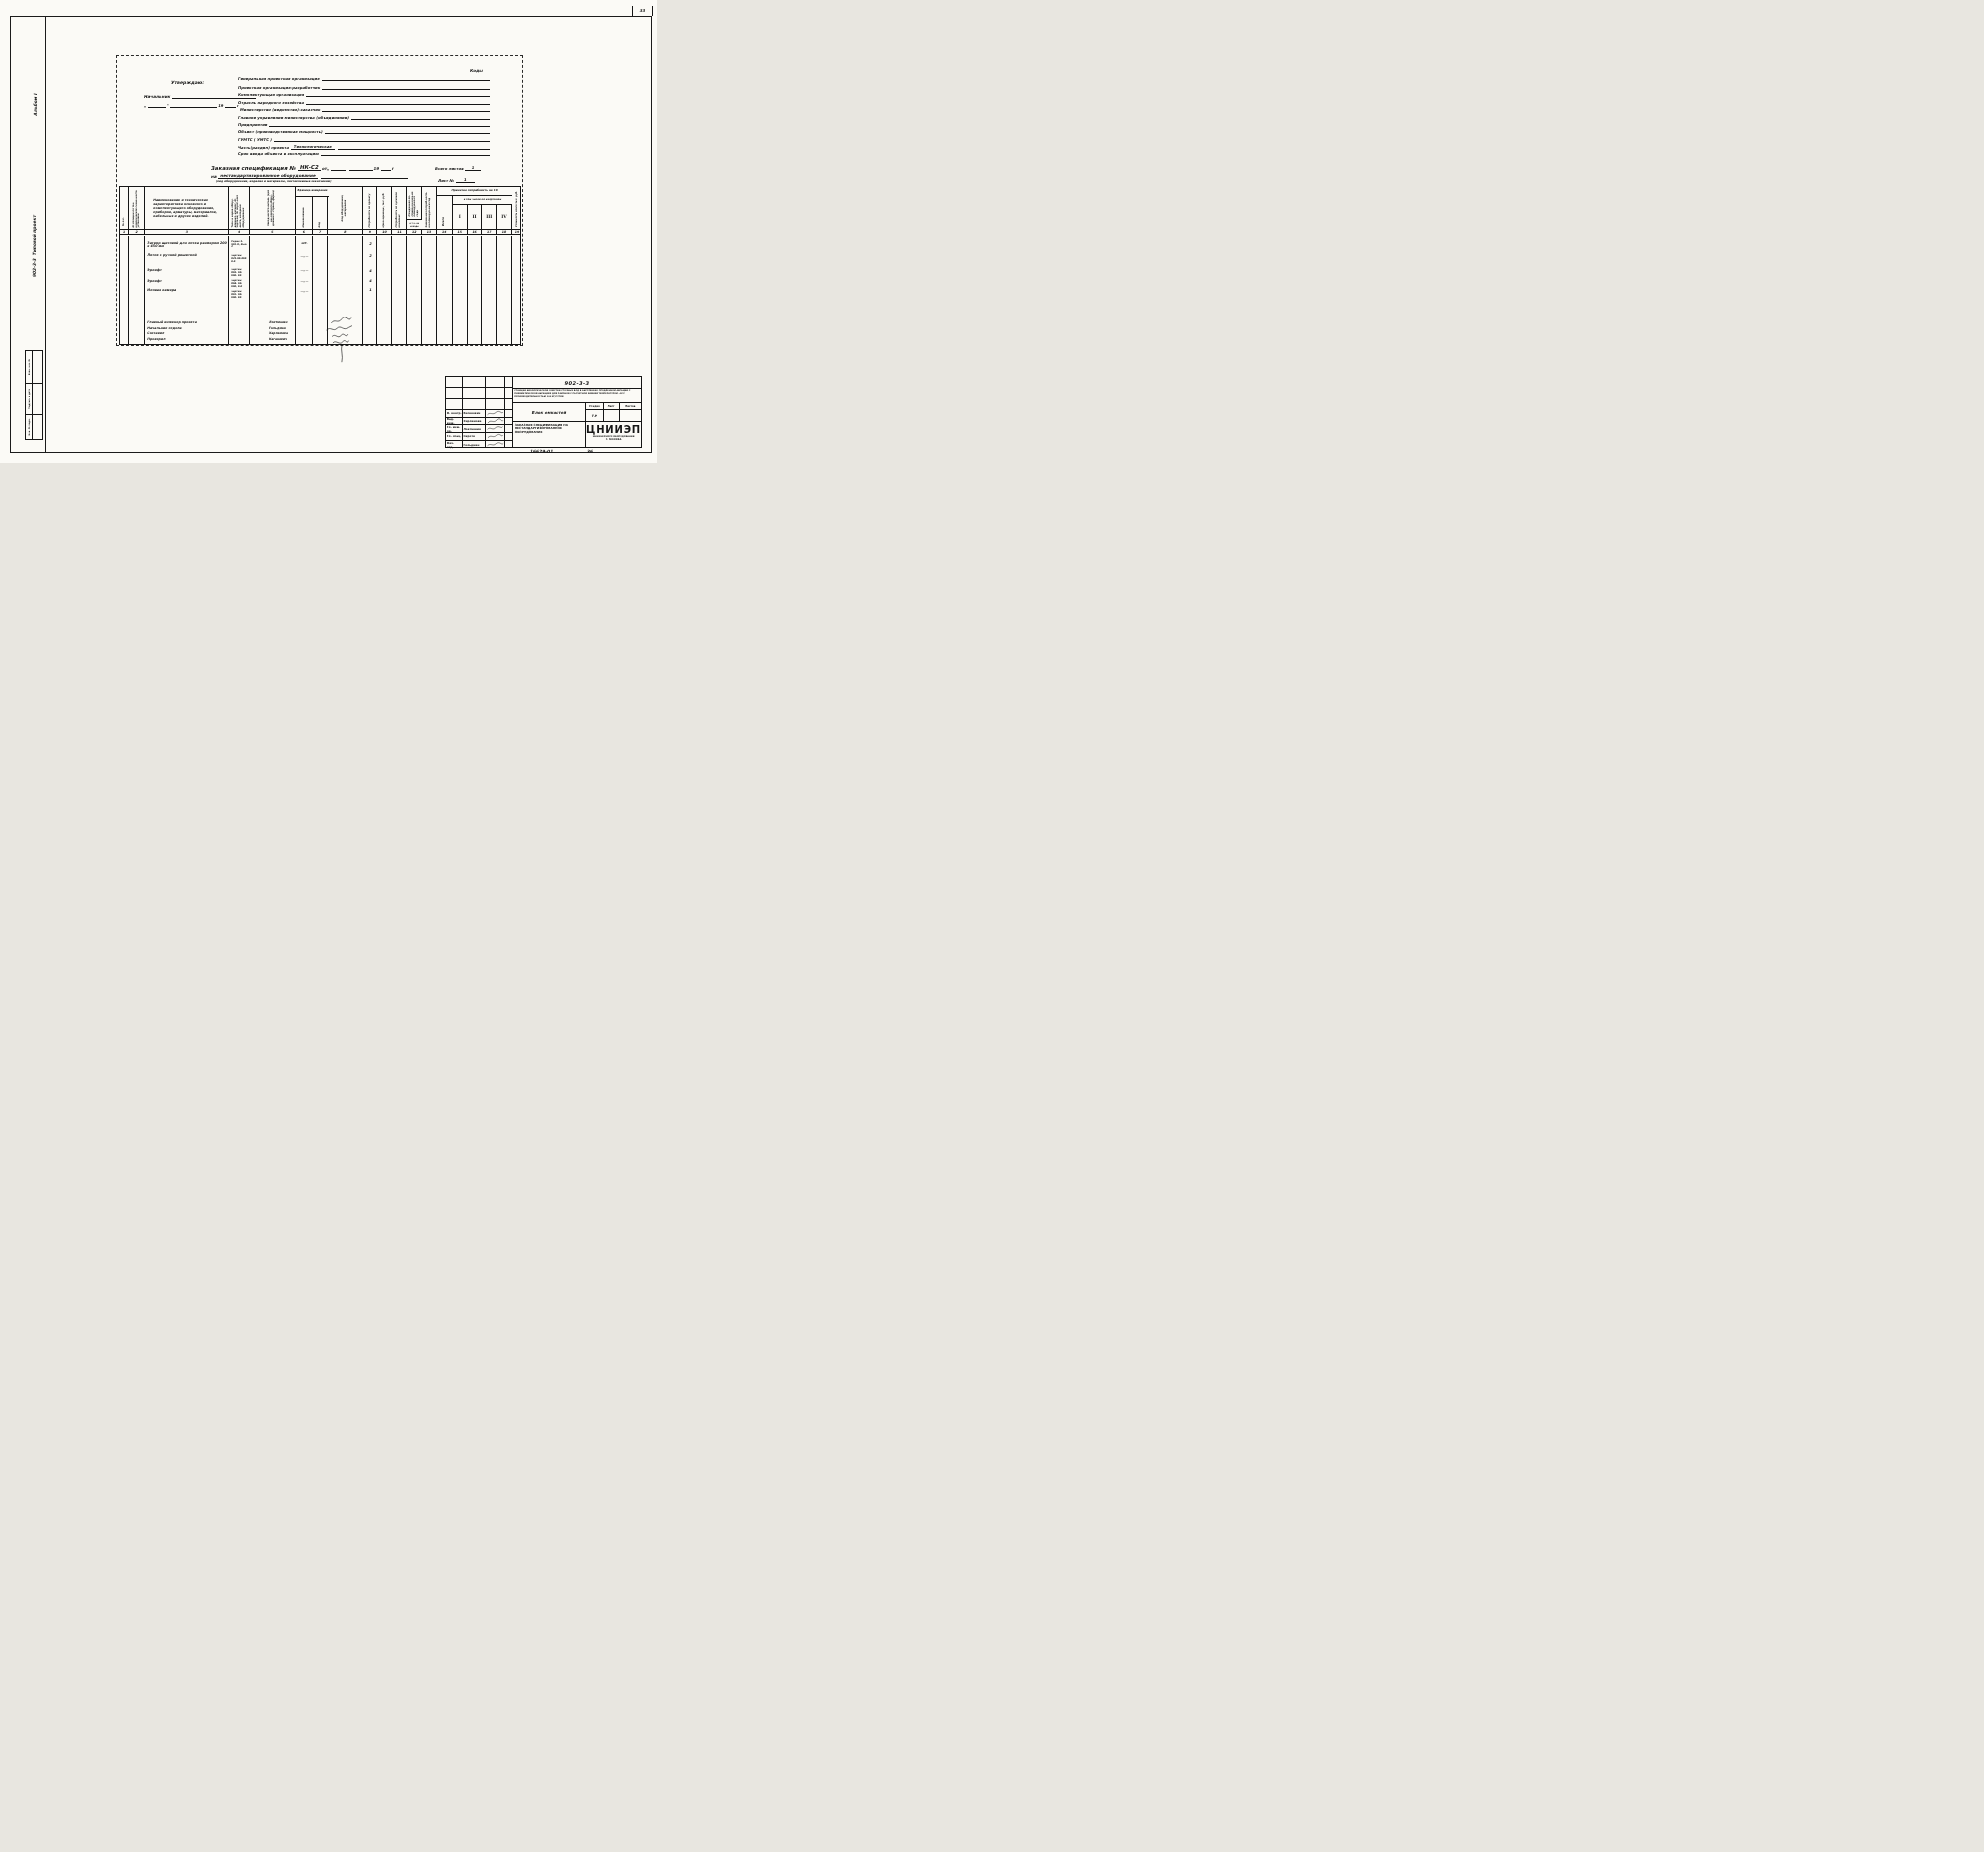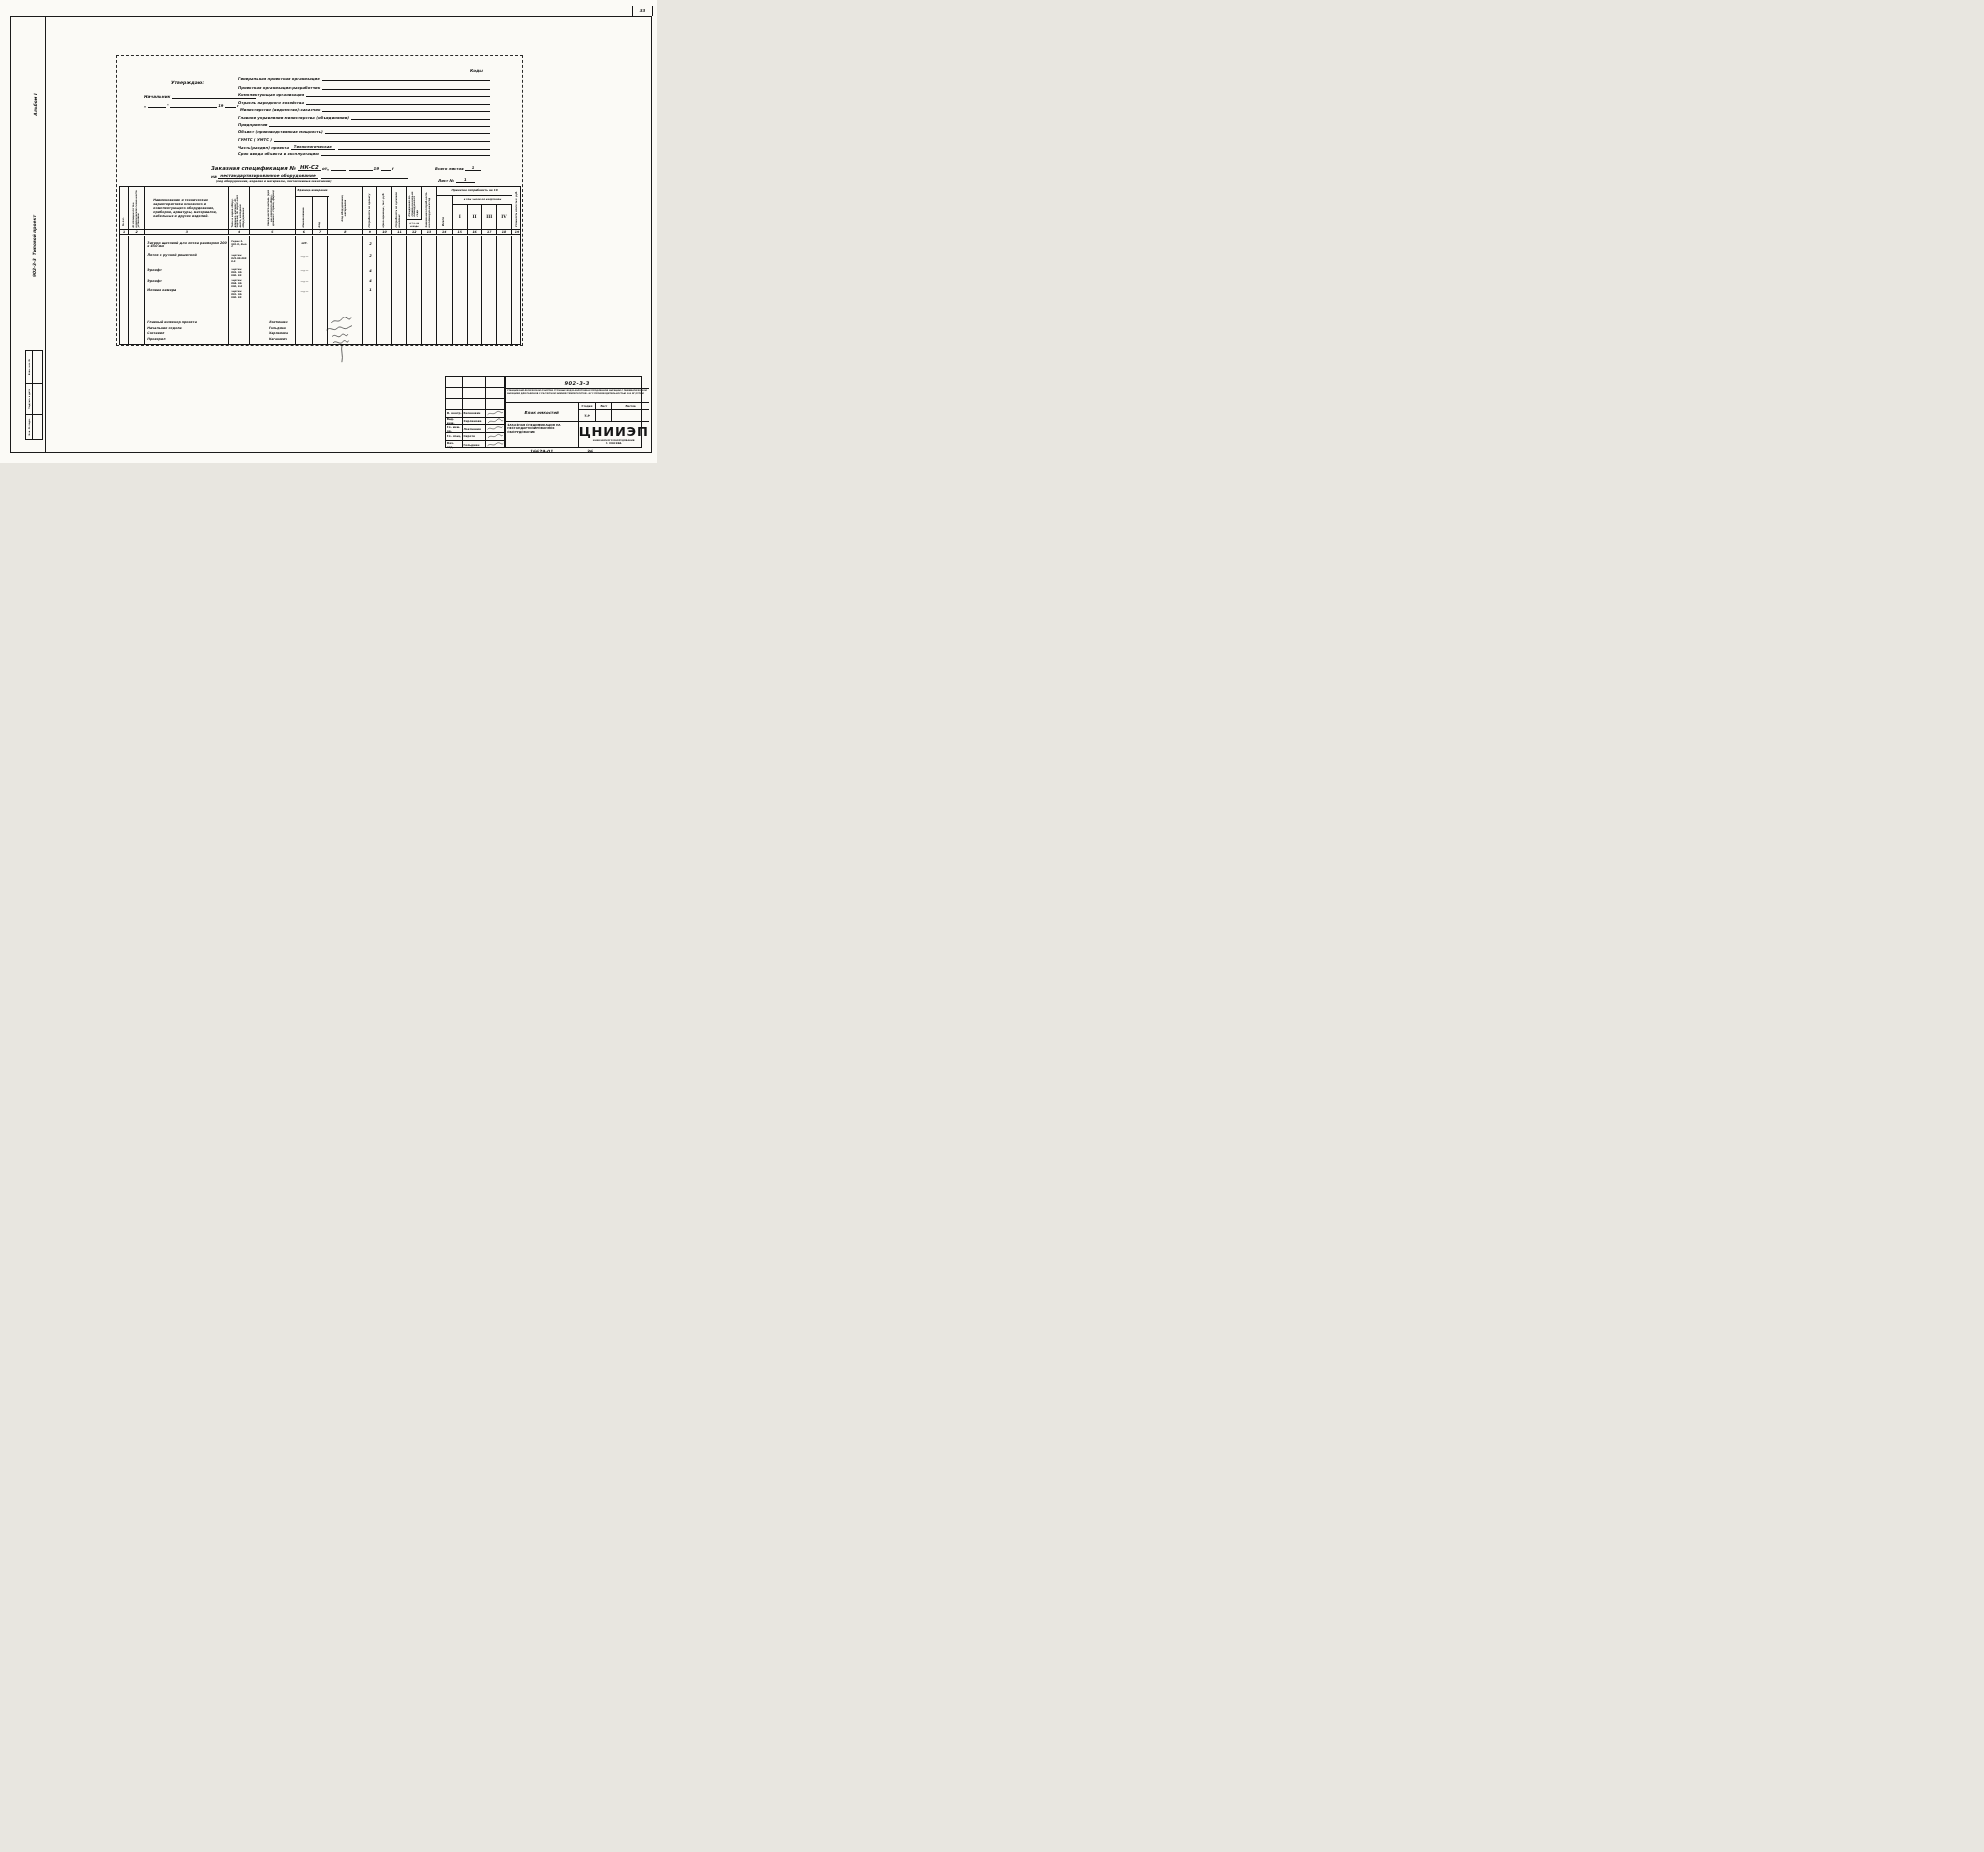--- a/index.html
+++ b/index.html
@@ -51,21 +51,21 @@
   .sllh{display:flex;height:6.4px;border-bottom:0.5px solid #161616;font-size:2.6px;font-weight:700;}
   .sllh div,.sllv div{display:flex;align-items:center;justify-content:center;box-sizing:border-box;}
   .sllv{display:flex;flex:1;font-size:3px;font-weight:700;font-style:italic;}
   .sc1{width:17.5px;border-right:0.5px solid #161616;}
   .sc2{width:16px;border-right:0.5px solid #161616;}
   .sc3{flex:1;}
   .band4{flex:1;display:flex;}
   .band4 .doc{width:73px;border-right:0.7px solid #161616;box-sizing:border-box;font-size:2.9px;font-weight:700;
               padding:1.6px 1.6px;text-transform:uppercase;line-height:1.3;}
   .band4 .org{flex:1;text-align:center;padding-top:1.6px;}
-  .org .big{font-size:13px;font-weight:700;letter-spacing:0.8px;}
+  .org .big{font-size:10px;font-weight:700;letter-spacing:0.8px;}
   .org .sub{font-size:2.2px;font-weight:700;text-transform:uppercase;}
   .org .city{font-size:2.5px;font-weight:700;text-transform:uppercase;}
   .stampbox{position:absolute;left:24.6px;top:350px;width:18px;border:0.6px solid #161616;box-sizing:border-box;}
   .stampsec{display:flex;border-bottom:0.6px solid #161616;box-sizing:border-box;}
   .stampsec:last-child{border-bottom:none;}
   .stampsec .slab{width:6px;border-right:0.5px solid #161616;position:relative;}
   .stampsec .sempty{flex:1;}
   .slab span{position:absolute;left:50%;top:50%;transform:translate(-50%,-50%) rotate(-90deg);
              font-size:2.2px;font-weight:700;white-space:nowrap;}
   .pagenum{position:absolute;left:632px;top:5.6px;width:19px;height:10.3px;border-left:0.6px solid #161616;border-right:0.6px solid #161616;

